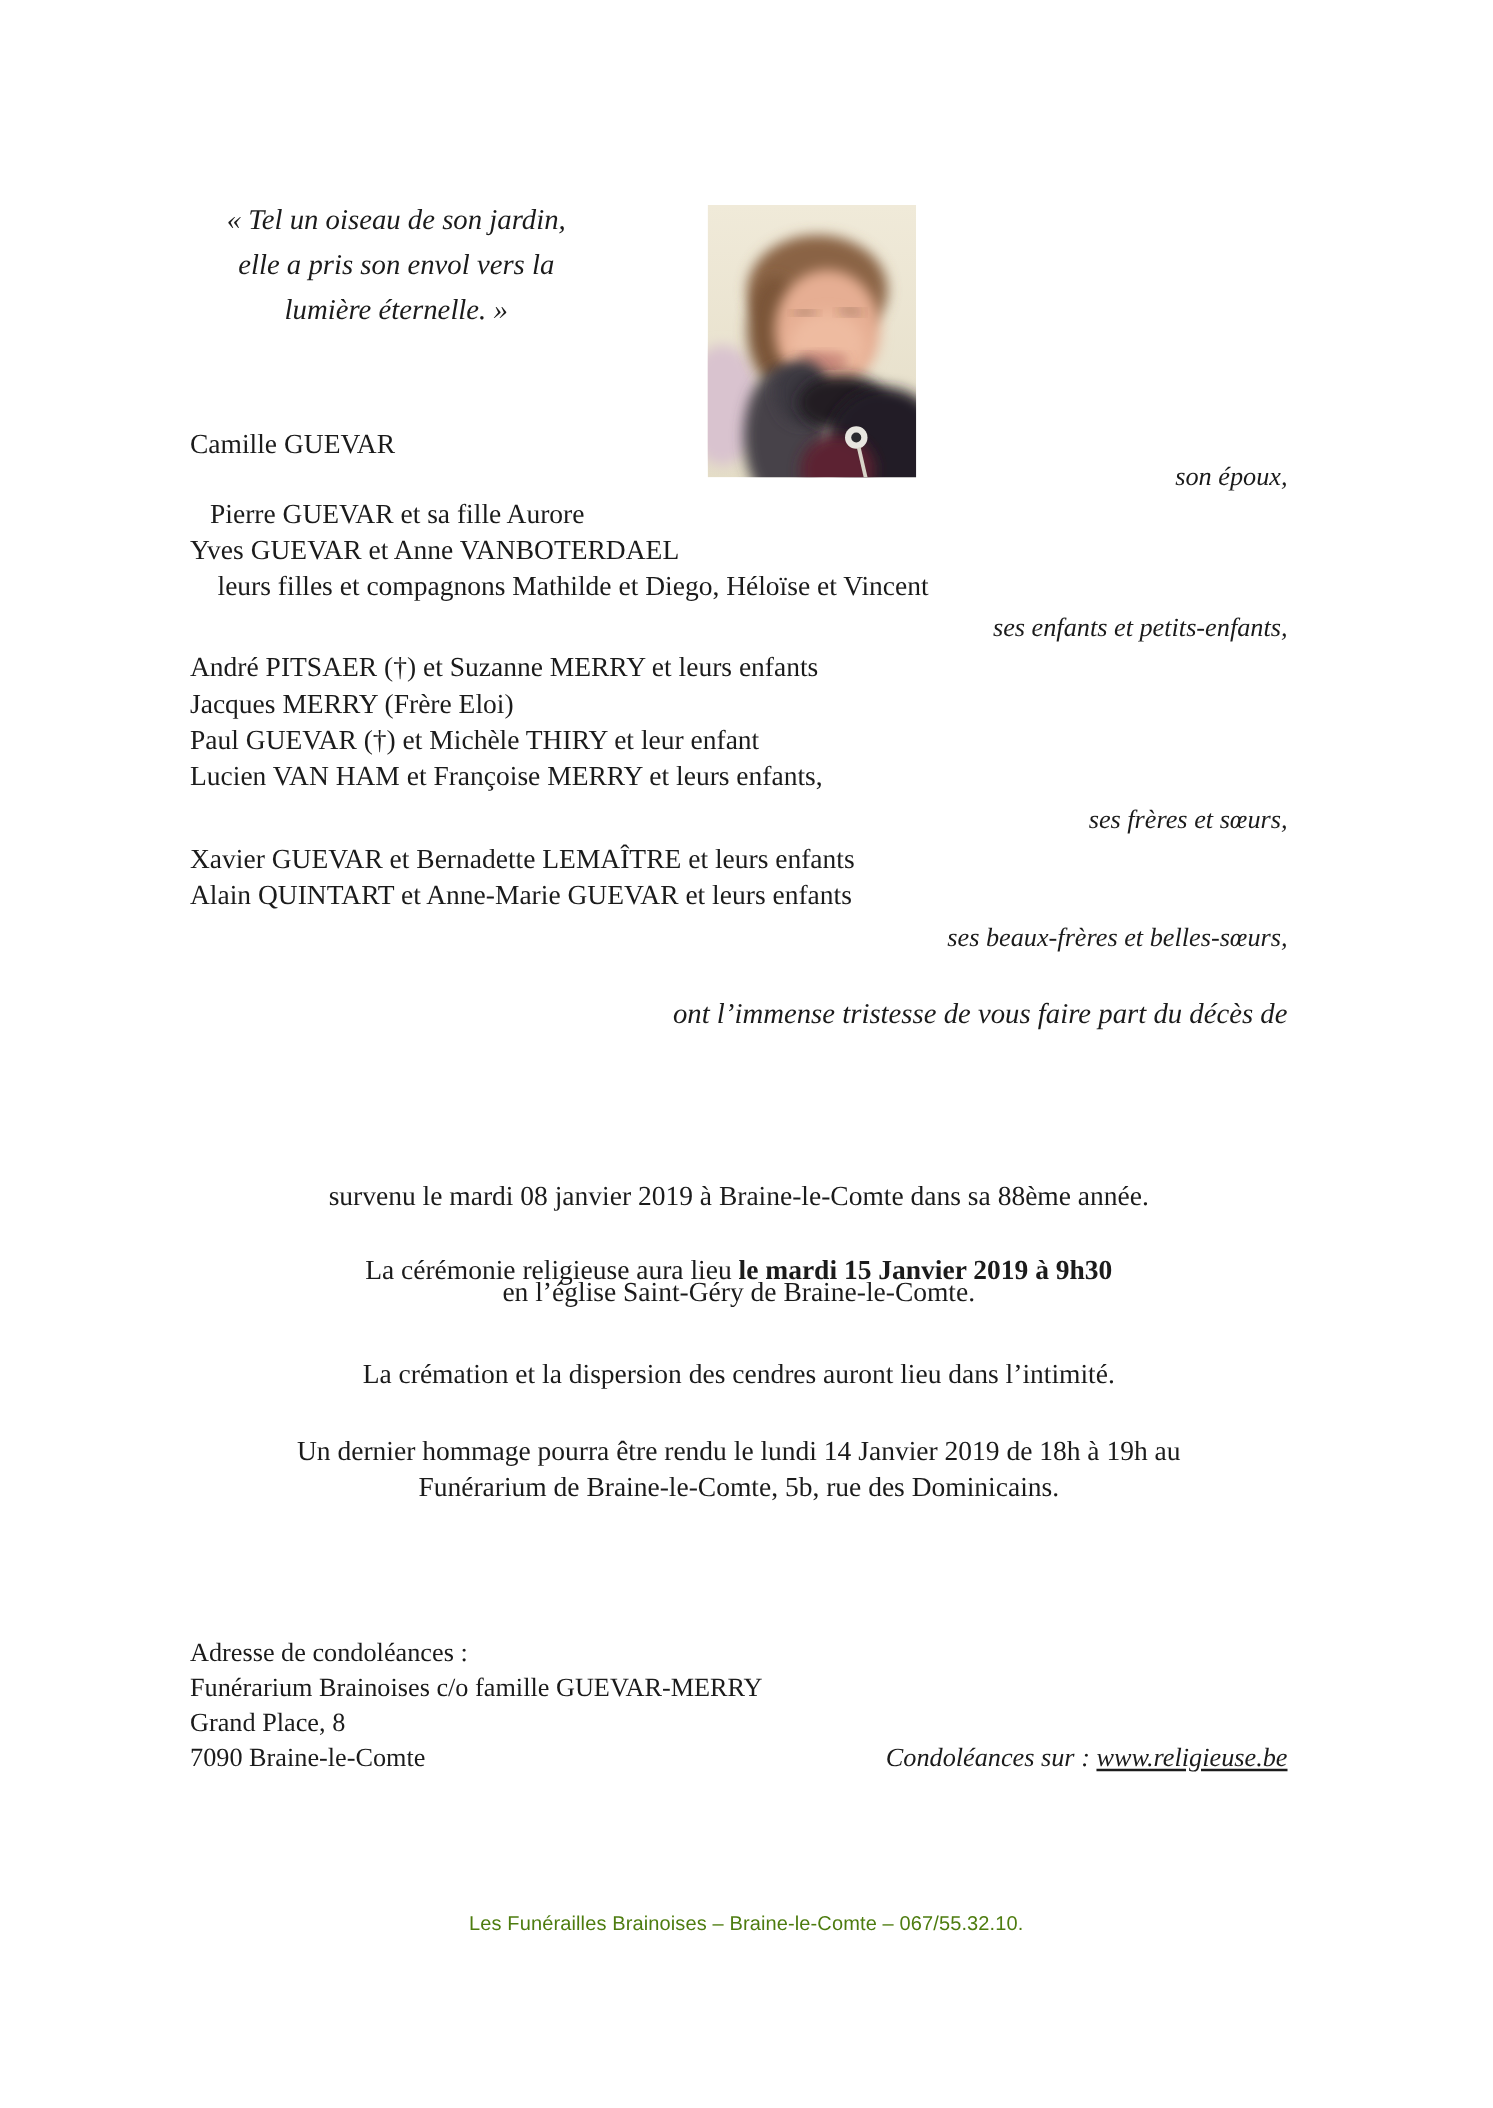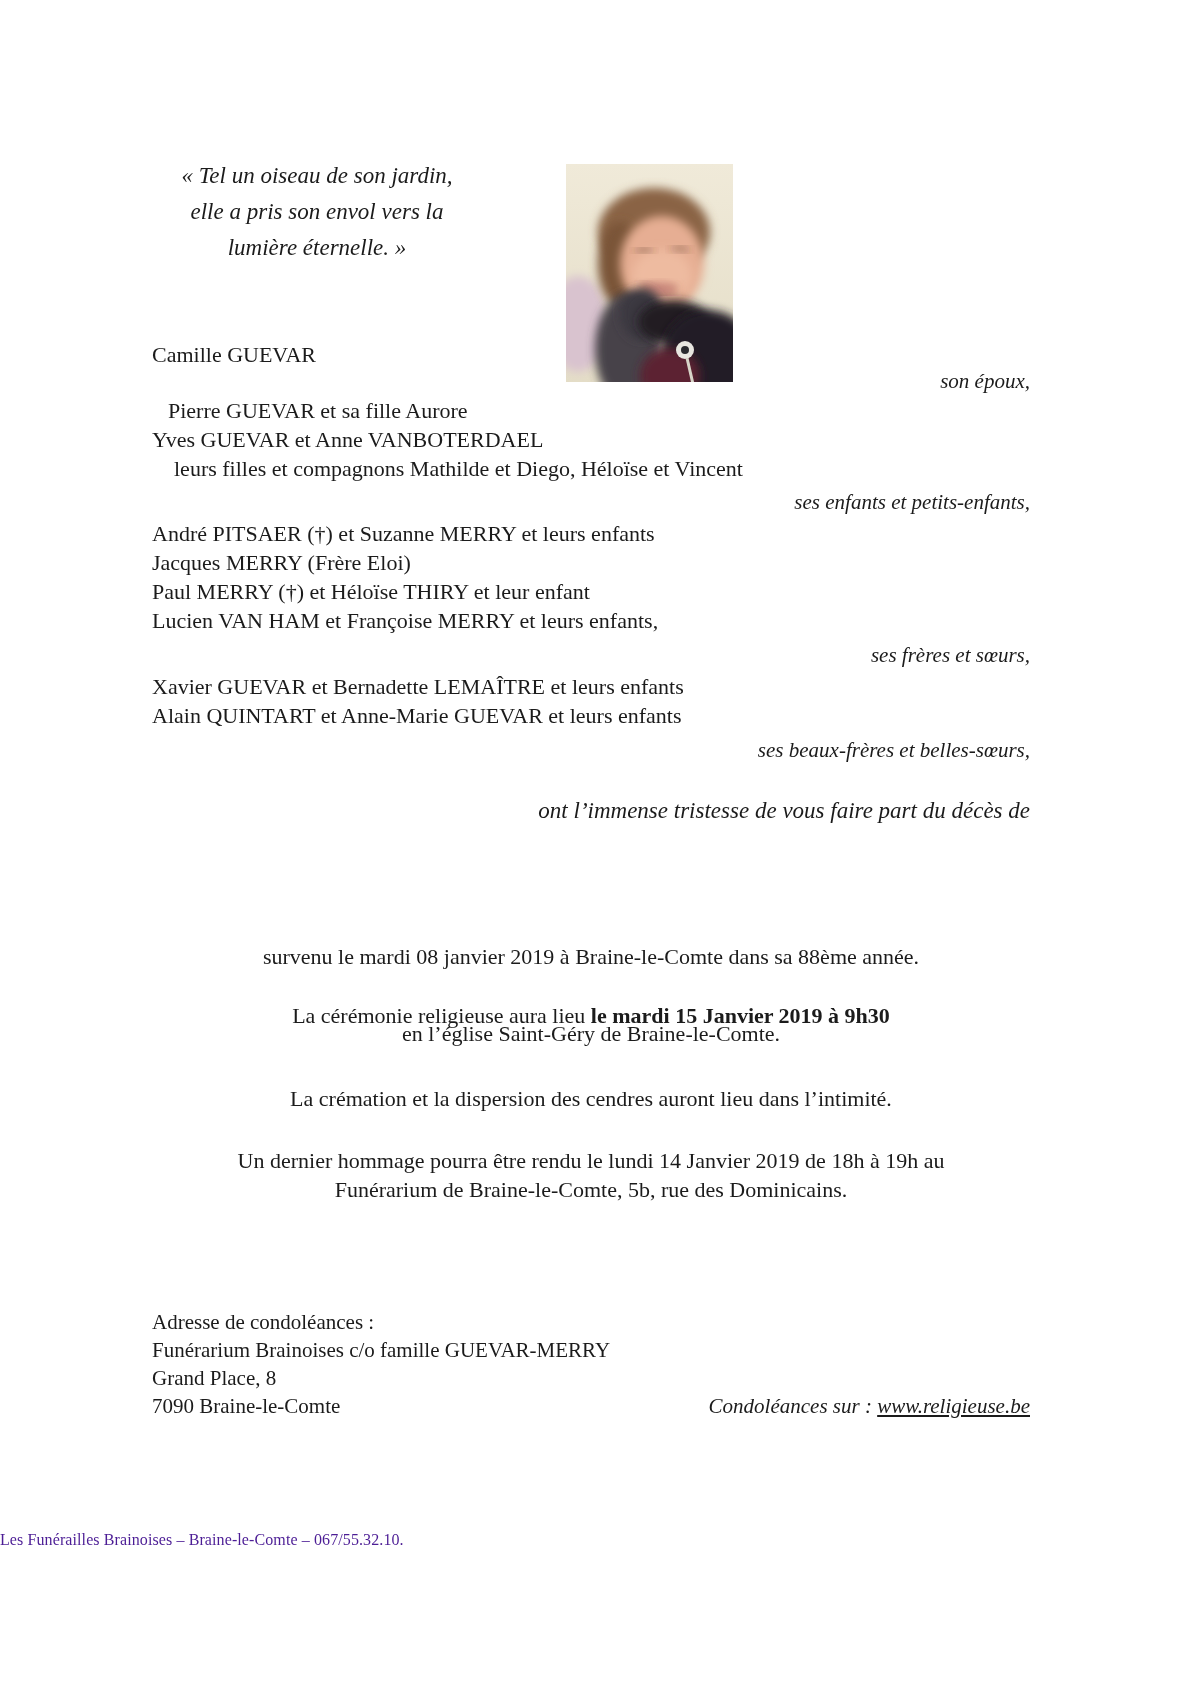--- a/index.html
+++ b/index.html
@@ -53,25 +53,25 @@
   .online {
     font-style: italic;
     font-size: 21px;
     text-align: right;
   }
   .url { text-decoration: underline; }
   .footer-line {
     position: absolute;
     left: 0; right: 0;
     top: 1531px;
-    text-align: left;
-    font-family: Liberation Serif, serif;
+    text-align: center;
+    font-family: Liberation Sans, sans-serif;
     font-size: 16px;
     letter-spacing: 0.1px;
-    color: #4c1d95;
+    color: #4d7c0f;
   }
 </style>
 </head>
 <body>
 
 <div class="page">
 
   <div class="quote">
     <div>« Tel un oiseau de son jardin,</div>
     <div>elle a pris son envol vers la</div>
@@ -113,21 +113,21 @@
   <div class="abs name-line" style="left:152px; top:342px;">Camille GUEVAR</div>
   <div class="row relation" style="top:369px;">son époux,</div>
 
   <div class="abs name-line" style="left:168px; top:398px;">Pierre GUEVAR et sa fille Aurore</div>
   <div class="abs name-line" style="left:152px; top:427px;">Yves GUEVAR et Anne VANBOTERDAEL</div>
   <div class="abs name-line indent" style="top:456px;">leurs filles et compagnons Mathilde et Diego, Héloïse et Vincent</div>
   <div class="row relation" style="top:490px;">ses enfants et petits-enfants,</div>
 
   <div class="abs name-line" style="left:152px; top:521px;">André PITSAER (†) et Suzanne MERRY et leurs enfants</div>
   <div class="abs name-line" style="left:152px; top:550px;">Jacques MERRY (Frère Eloi)</div>
-  <div class="abs name-line" style="left:152px; top:579px;">Paul MERRY (†) et Héloïse THIRY et leur enfant</div>
+  <div class="abs name-line" style="left:152px; top:579px;">Paul GUEVAR (†) et Michèle THIRY et leur enfant</div>
   <div class="abs name-line" style="left:152px; top:608px;">Lucien VAN HAM et Françoise MERRY et leurs enfants,</div>
   <div class="row relation" style="top:643px;">ses frères et sœurs,</div>
 
   <div class="abs name-line" style="left:152px; top:674px;">Xavier GUEVAR et Bernadette LEMAÎTRE et leurs enfants</div>
   <div class="abs name-line" style="left:152px; top:703px;">Alain QUINTART et Anne-Marie GUEVAR et leurs enfants</div>
   <div class="row intro" style="top:798px;">ont l’immense tristesse de vous faire part du décès de</div>
 
   <div class="row relation" style="top:738px;">ses beaux-frères et belles-sœurs,</div>
   <div class="row center-line" style="top:944px;">survenu le mardi 08 janvier 2019 à Braine-le-Comte dans sa 88ème année.</div>
 

